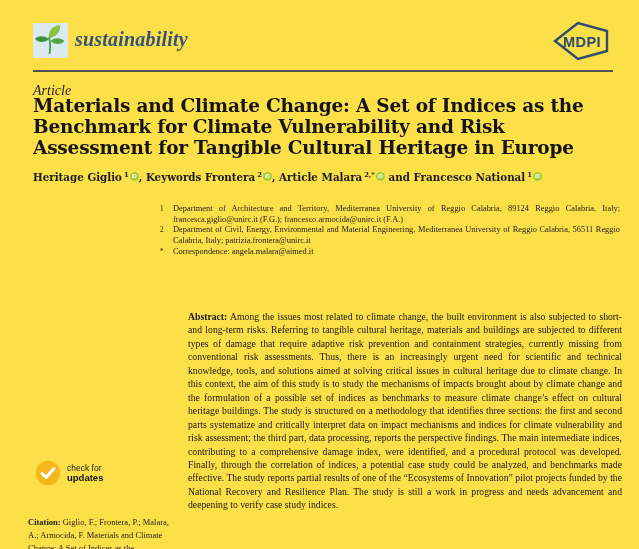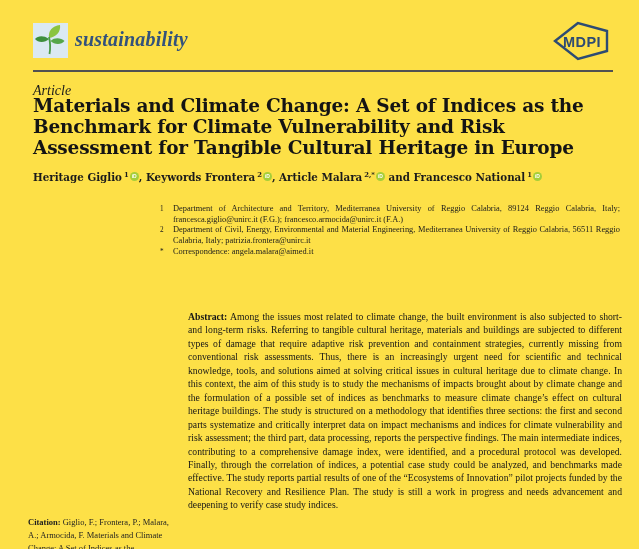--- a/index.html
+++ b/index.html
@@ -101,19 +101,29 @@
       <div class="affil-text">Correspondence: angela.malara@aimed.it</div>
     </div>
   </div>
 
   <div class="abstract">
     <b>Abstract:</b>
     <span>Among the issues most related to climate change, the built environment is also subjected to short- and long-term risks. Referring to tangible cultural heritage, materials and buildings are subjected to different types of damage that require adaptive risk prevention and containment strategies, currently missing from conventional risk assessments. Thus, there is an increasingly urgent need for scientific and technical knowledge, tools, and solutions aimed at solving critical issues in cultural heritage due to climate change. In this context, the aim of this study is to study the mechanisms of impacts brought about by climate change and the formulation of a possible set of indices as benchmarks to measure climate change’s effect on cultural heritage buildings. The study is structured on a methodology that identifies three sections: the first and second parts systematize and critically interpret data on impact mechanisms and indices for climate vulnerability and risk assessment; the third part, data processing, reports the perspective findings. The main intermediate indices, contributing to a comprehensive damage index, were identified, and a procedural protocol was developed. Finally, through the correlation of indices, a potential case study could be analyzed, and benchmarks made effective. The study reports partial results of one of the “Ecosystems of Innovation” pilot projects funded by the National Recovery and Resilience Plan. The study is still a work in progress and needs advancement and deepening to verify case study indices.</span>
   </div>
 
 
+  <div class="badge">
+    <svg class="badge-icon" viewBox="0 0 26 26">
+      <circle cx="13" cy="13" r="12.2" fill="#f6b71e"></circle>
+      <path d="M7 13.5 L11 17.5 L19 8.5" stroke="#ffffff" stroke-width="3" fill="none" stroke-linecap="round" stroke-linejoin="round"></path>
+    </svg>
+    <div class="badge-text">
+      <div class="badge-line1">check for</div>
+      <div class="badge-line2">updates</div>
+    </div>
+  </div>
 
   <div class="citation">
     <b>Citation:</b>
     <span>Giglio, F.; Frontera, P.; Malara, A.; Armocida, F. Materials and Climate Change: A Set of Indices as the Benchmark for Climate</span>
   </div>
 
 </div>
 
 </body></html>

